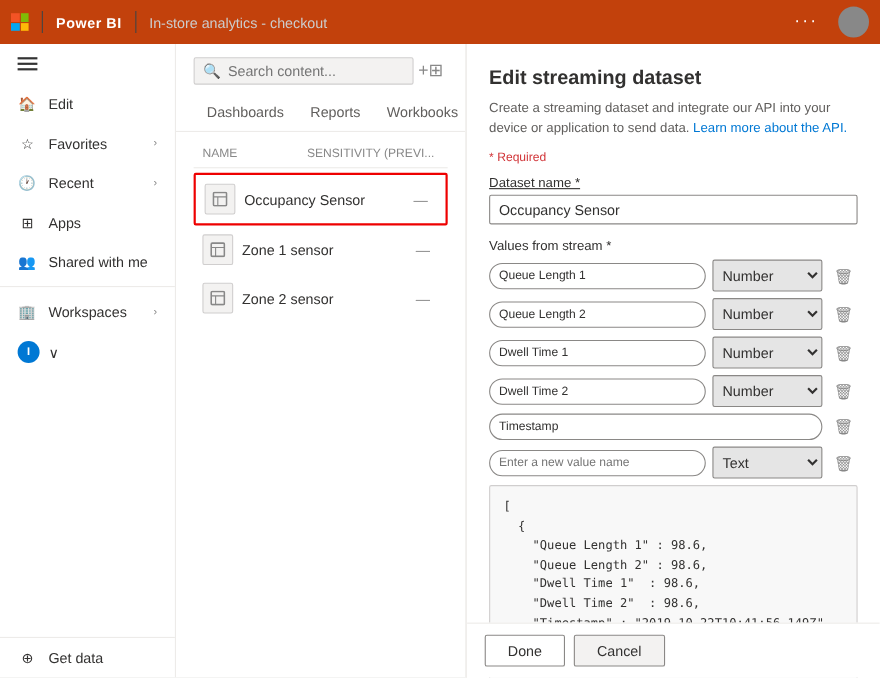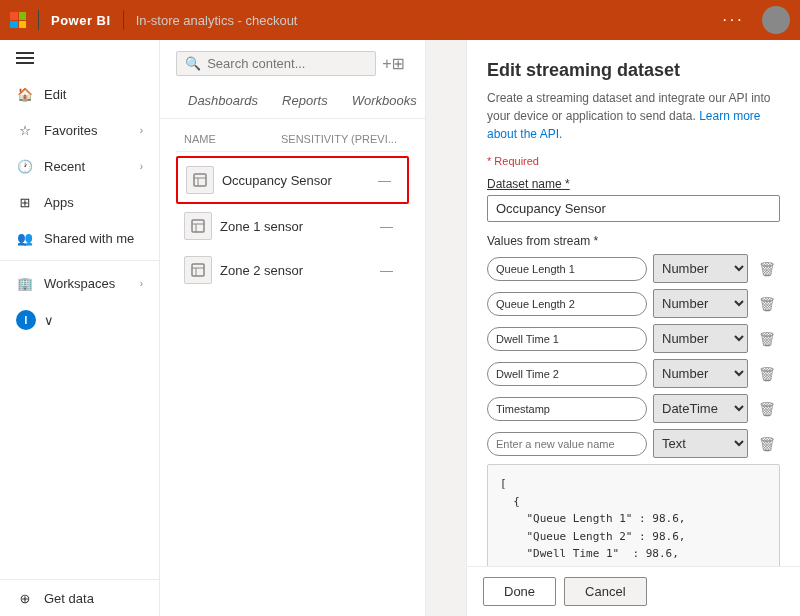--- a/index.html
+++ b/index.html
@@ -34,34 +34,34 @@
     .sidebar-bottom { margin-top: auto; border-top: 1px solid #edebe9; }
     .workspace-item { display: flex; align-items: center; gap: 8px; padding: 9px 16px; cursor: pointer; font-size: 13px; color: #323130; }
     .workspace-icon { width: 20px; height: 20px; border-radius: 50%; background: #0078d4; display: flex; align-items: center; justify-content: center; color: #fff; font-size: 10px; font-weight: 700; flex-shrink: 0; }
 
     
     .content-area { flex: 1; background: #fff; display: flex; flex-direction: column; overflow: hidden; border-right: 1px solid #edebe9; }
     .content-header { padding: 10px 16px 0; display: flex; align-items: center; justify-content: space-between; }
     .search-bar { display: flex; align-items: center; gap: 6px; background: #f3f2f1; border: 1px solid #d0cece; border-radius: 2px; padding: 4px 8px; width: 200px; }
     .search-bar input { border: none; background: transparent; font-size: 13px; outline: none; color: #323130; width: 150px; }
     .tabs-bar { display: flex; gap: 0; padding: 8px 16px 0; border-bottom: 1px solid #edebe9; }
-    .tab { padding: 8px 12px; font-size: 13px; cursor: pointer; color: #605e5c; border-bottom: 2px solid transparent; font-style: italic; }
+    .tab { padding: 8px 12px; font-size: 13px; cursor: pointer; color: #605e5c; border-bottom: 2px solid transparent; }
     .tab.active { color: #323130; border-bottom: 2px solid #0078d4; font-weight: 600; }
     .content-body { flex: 1; overflow-y: auto; padding: 8px 16px; }
     .col-headers { display: flex; padding: 6px 8px; font-size: 11px; color: #888; border-bottom: 1px solid #edebe9; margin-bottom: 4px; }
     .col-name { flex: 1; }
     .col-sensitivity { width: 120px; }
     .dataset-row { display: flex; align-items: center; gap: 8px; padding: 8px 8px; border-radius: 2px; cursor: pointer; }
     .dataset-row.selected { border: 2px solid #e00; background: #fff; }
     .dataset-icon { width: 28px; height: 28px; background: #f3f2f1; border: 1px solid #d0cece; border-radius: 2px; display: flex; align-items: center; justify-content: center; flex-shrink: 0; }
     .dataset-name { flex: 1; font-size: 13px; color: #323130; }
     .dataset-dash { color: #888; font-size: 13px; margin-right: 8px; }
 
     
-    .panel { width: 334px; background: #fff; border-left: 1px solid #edebe9; overflow-y: auto; flex-shrink: 0; padding: 20px 20px 60px; position: relative; margin-left: 40px; }
+    .panel { width: 376px; background: #fff; border-left: 1px solid #edebe9; overflow-y: auto; flex-shrink: 0; padding: 20px 20px 60px; position: relative; }
     .panel-title { font-size: 18px; font-weight: 600; color: #323130; margin-bottom: 8px; }
     .panel-desc { font-size: 12px; color: #605e5c; margin-bottom: 12px; line-height: 1.5; }
     .panel-desc a { color: #0078d4; text-decoration: none; }
     .panel-required { font-size: 11px; color: #d13438; margin-bottom: 10px; }
     .field-label { font-size: 12px; color: #323130; margin-bottom: 4px; text-decoration: underline; }
     .text-input { width: 100%; border: 1px solid #8a8886; border-radius: 2px; padding: 5px 8px; font-size: 13px; outline: none; color: #323130; margin-bottom: 12px; }
     .values-section-label { font-size: 12px; color: #323130; margin-bottom: 6px; }
     .value-row { display: flex; gap: 6px; align-items: center; margin-bottom: 6px; }
     .value-input { flex: 1; border: 1px solid #8a8886; border-radius: 12px; padding: 5px 8px; font-size: 11px; outline: none; color: #323130; }
     .type-select { width: 100px; border: 1px solid #8a8886; border-radius: 2px; padding: 5px 4px; font-size: 13px; outline: none; color: #323130; background: #e5e5e5; }
@@ -247,23 +247,20 @@
     </div>
     <div class="value-row">
       <input class="value-input" type="text" value="Dwell Time 2" style="">
       <select class="type-select">
         <option>Number</option><option>Text</option><option>DateTime</option>
       </select>
       <button class="delete-btn">🗑</button>
     </div>
     <div class="value-row">
       <input class="value-input" type="text" value="Timestamp" style="">
-      <select class="type-select">
-        <option>Number</option><option>Text</option><option selected="">DateTime</option>
-      </select>
       <button class="delete-btn">🗑</button>
     </div>
     <div class="value-row">
       <input class="value-input" type="text" placeholder="Enter a new value name" style="">
       <select class="type-select">
         <option selected="">Text</option><option>Number</option><option>DateTime</option>
       </select>
       <button class="delete-btn">🗑</button>
     </div>
 

